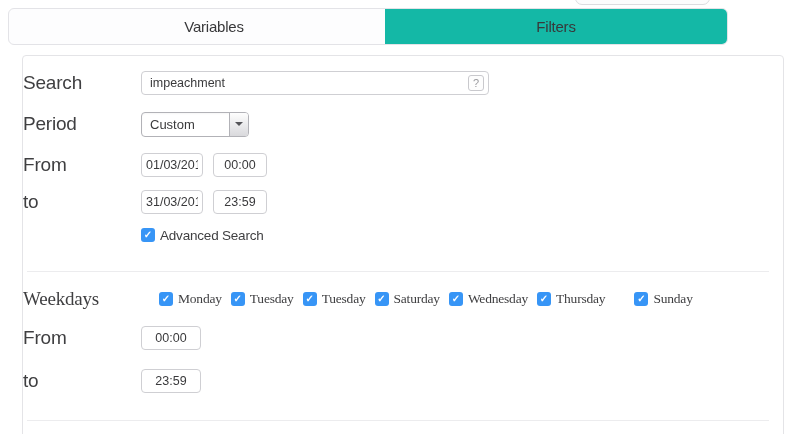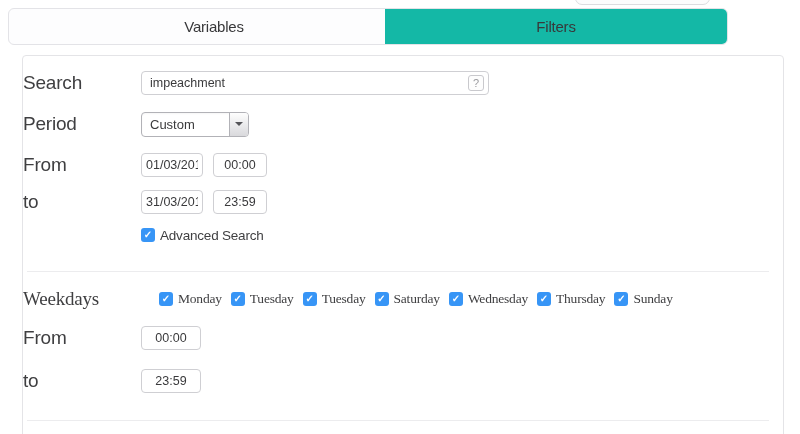--- a/index.html
+++ b/index.html
@@ -141,21 +141,21 @@
     line-height: 1;
   }
   .cb-label {
     margin-left: 5px;
     font-size: 13.5px;
     letter-spacing: -0.2px;
     color: #3f3f41;
   }
   .days { display: flex; align-items: center; margin-left: 30px; }
   .days .cbgroup { margin-right: 9px; justify-content: flex-end; }
-  .days .cbgroup:last-child { margin-right: 0; }
+  .days .cbgroup:last-child { margin-right: 0; margin-left: 20px; }
 
   .sep {
     position: absolute; left: 4px; right: 14px;
     border-top: 1px solid #ececee;
   }
 </style>
 </head>
 <body>
 
 <div class="stage">

